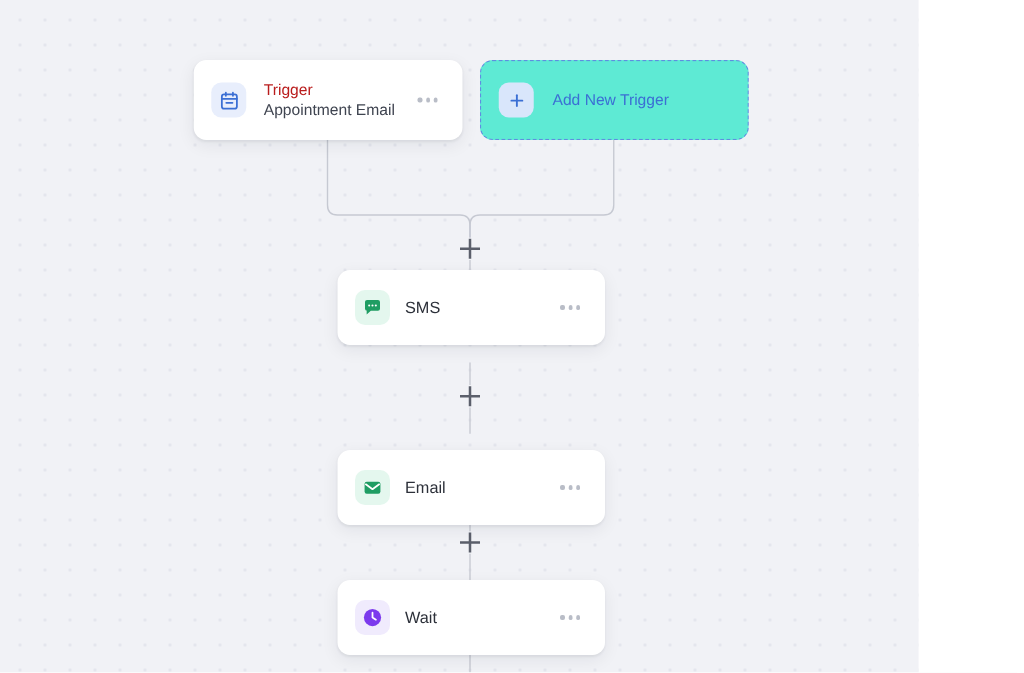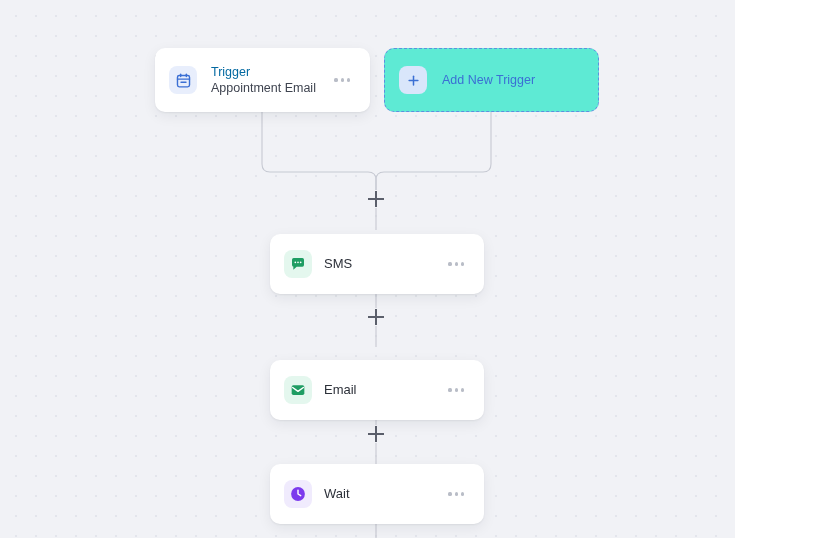--- a/index.html
+++ b/index.html
@@ -121,21 +121,21 @@
 
   .node-subtitle {
     font-size: 12.5px;
     color: #3f4450;
     line-height: 17px;
     white-space: nowrap;
   }
 
   .trigger-label {
     font-size: 12.5px;
-    color: #0369a1;
+    color: #b91c1c;
     line-height: 16px;
     white-space: nowrap;
   }
 
   .dots-menu {
     flex: none;
     display: flex;
     gap: 3px;
     align-items: center;
     padding: 6px 2px;
@@ -195,21 +195,21 @@
     white-space: nowrap;
   }
 
   
   .step-node {
     left: 270px;
     width: 214px;
     height: 60px;
     padding: 0 18px 0 14px;
   }
-  #sms-node  { top: 234px; }
+  #sms-node  { top: 216px; }
   #email-node{ top: 360px; }
   #wait-node { top: 464px; }
 
   #sms-node .node-icon   { background: #e4f7ee; }
   #email-node .node-icon { background: #e4f7ee; }
   #wait-node .node-icon  { background: #f0ebfd; }
 
   .step-node .node-title {
     font-size: 13px;
     color: #2c3039;

